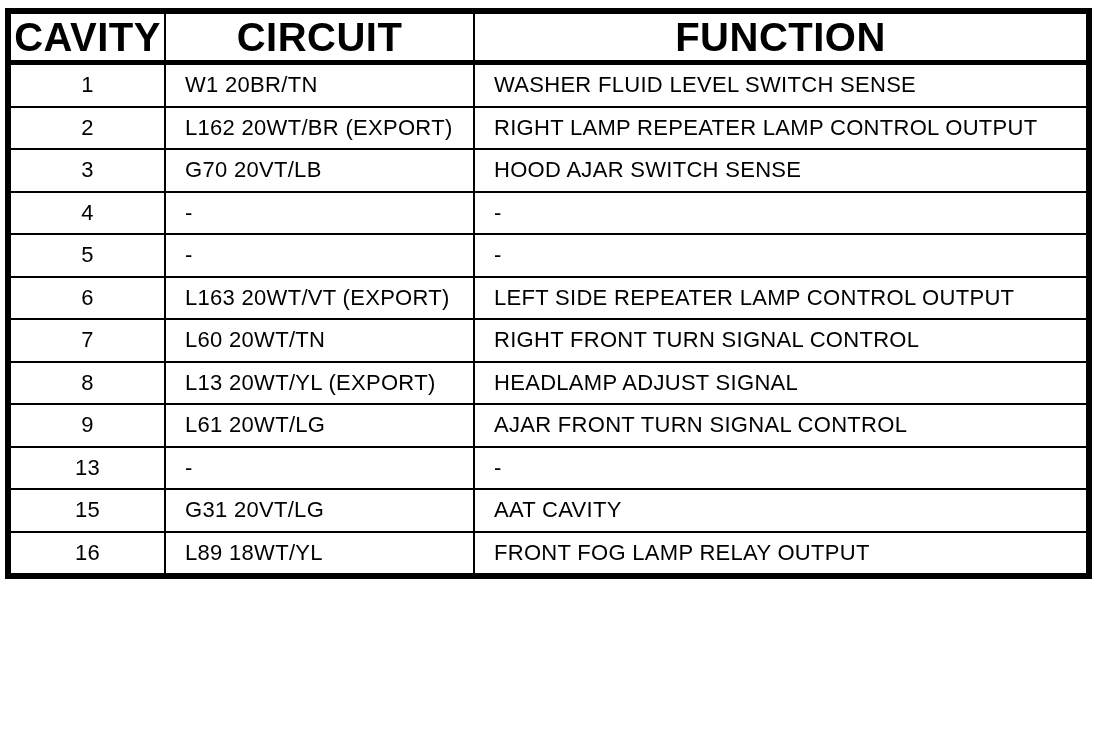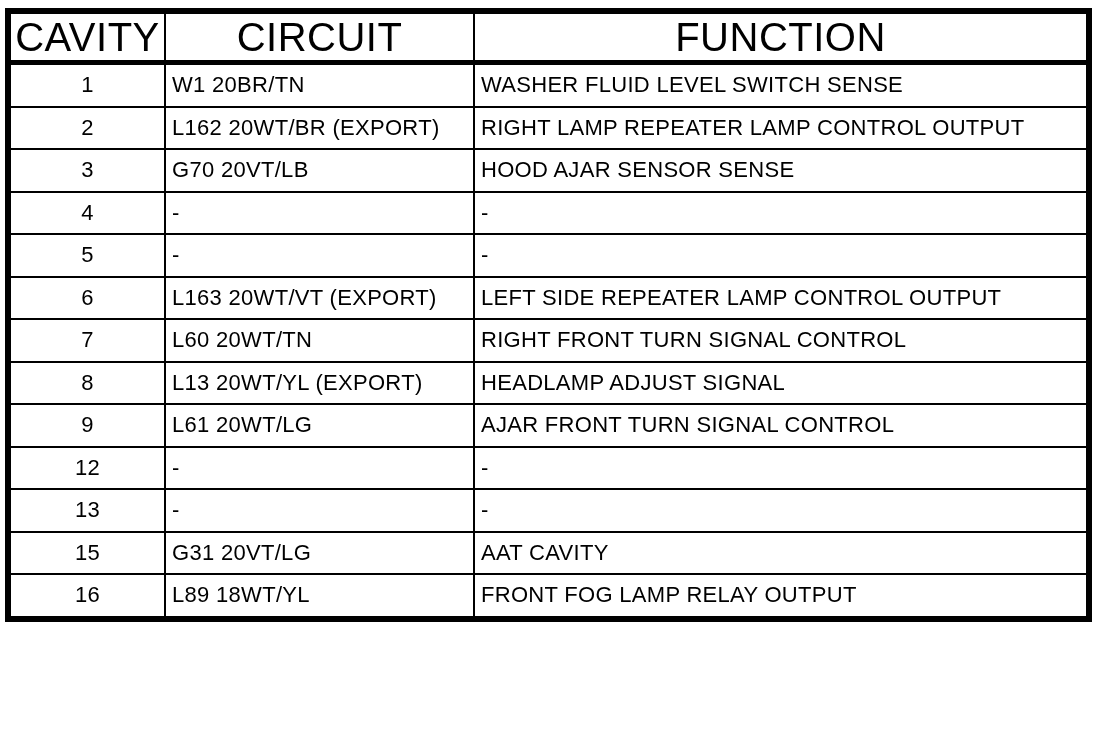--- a/index.html
+++ b/index.html
@@ -24,37 +24,37 @@
     width: 1087px;
     border: 6px solid #000000;
     background: #ffffff;
   }
   col.c-cavity   { width: 157px; }
   col.c-circuit  { width: 309px; }
   col.c-function { width: 615px; }
   th {
     border: 2px solid #000000;
     border-bottom: 5px solid #000000;
-    font-weight: normal;
+    font-weight: bold;
     font-size: 40px;
     line-height: 1;
     height: 46px;
     text-align: center;
     vertical-align: middle;
     color: #000000;
     padding: 0;
     letter-spacing: 0.5px;
   }
   td {
     border: 2px solid #000000;
     font-size: 22px;
     height: 40.5px;
     vertical-align: middle;
     color: #000000;
-    padding: 0 0 0 6px;
+    padding: 0 0 0 19px;
     letter-spacing: 0.3px;
     white-space: nowrap;
     overflow: hidden;
   }
   td.col-cavity {
     text-align: center;
     padding: 0;
   }
   td.col-circuit, td.col-function {
     text-align: left;
@@ -84,21 +84,21 @@
           <td class="col-function">WASHER FLUID LEVEL SWITCH SENSE</td>
         </tr>
         <tr>
           <td class="col-cavity">2</td>
           <td class="col-circuit">L162 20WT/BR (EXPORT)</td>
           <td class="col-function">RIGHT LAMP REPEATER LAMP CONTROL OUTPUT</td>
         </tr>
         <tr>
           <td class="col-cavity">3</td>
           <td class="col-circuit">G70 20VT/LB</td>
-          <td class="col-function">HOOD AJAR SENSOR SENSE</td>
+          <td class="col-function">HOOD AJAR SWITCH SENSE</td>
         </tr>
         <tr>
           <td class="col-cavity">4</td>
           <td class="col-circuit">-</td>
           <td class="col-function">-</td>
         </tr>
         <tr>
           <td class="col-cavity">5</td>
           <td class="col-circuit">-</td>
           <td class="col-function">-</td>
@@ -117,25 +117,20 @@
           <td class="col-cavity">8</td>
           <td class="col-circuit">L13 20WT/YL (EXPORT)</td>
           <td class="col-function">HEADLAMP ADJUST SIGNAL</td>
         </tr>
         <tr>
           <td class="col-cavity">9</td>
           <td class="col-circuit">L61 20WT/LG</td>
           <td class="col-function">AJAR FRONT TURN SIGNAL CONTROL</td>
         </tr>
         <tr>
-          <td class="col-cavity">12</td>
-          <td class="col-circuit">-</td>
-          <td class="col-function">-</td>
-        </tr>
-        <tr>
           <td class="col-cavity">13</td>
           <td class="col-circuit">-</td>
           <td class="col-function">-</td>
         </tr>
         <tr>
           <td class="col-cavity">15</td>
           <td class="col-circuit">G31 20VT/LG</td>
           <td class="col-function">AAT CAVITY</td>
         </tr>
         <tr>

